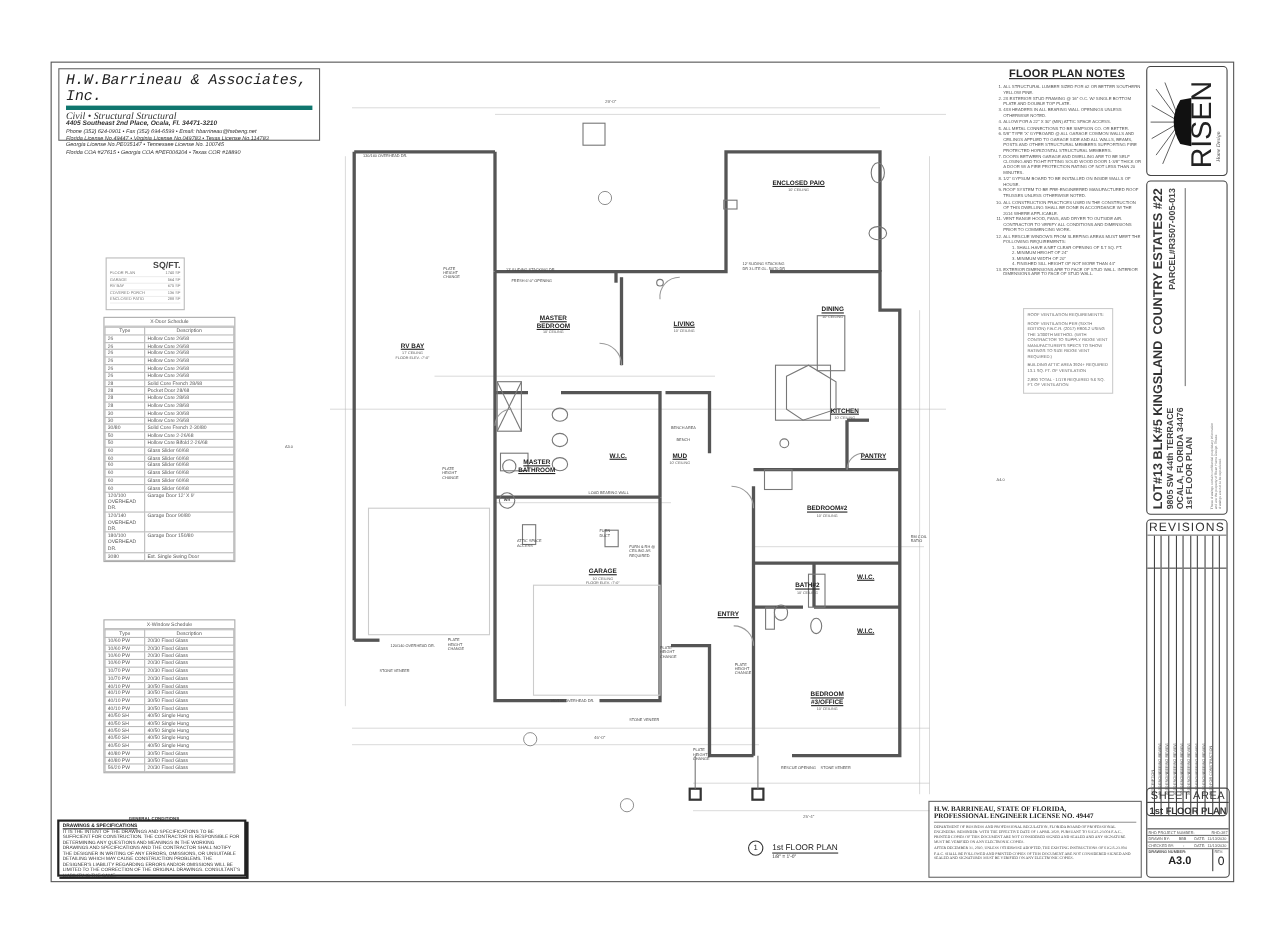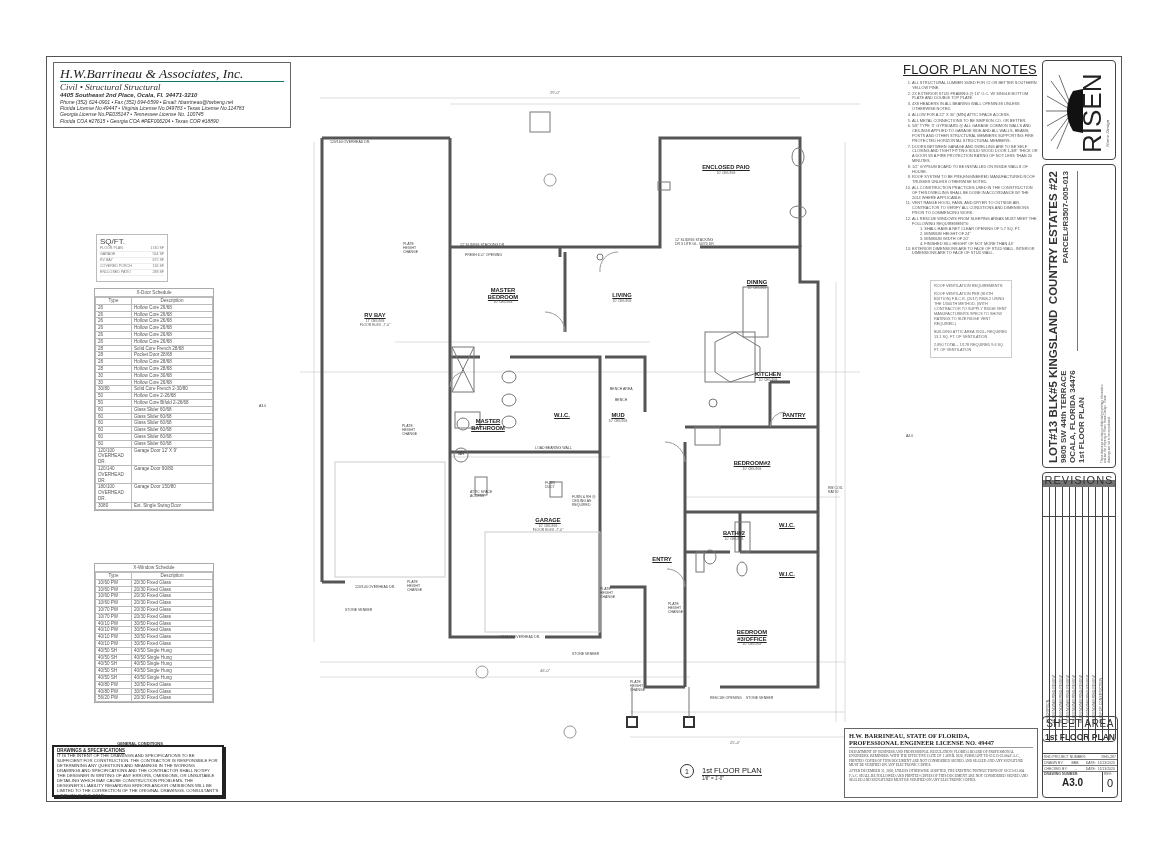--- a/index.html
+++ b/index.html
@@ -3,65 +3,65 @@
 <meta charset="utf-8">
 <style>
   * { box-sizing: border-box; margin: 0; padding: 0; }
   html, body { width: 1152px; height: 864px; background: #ffffff; overflow: hidden; }
   body { font-family: "Liberation Sans", sans-serif; color: #222; position: relative; }
 
   .sheet { position: absolute; left: 46px; top: 56px; width: 1076px; height: 746px; border: 1px solid #555; background: #fff; }
 
   
   .firm { position: absolute; left: 53px; top: 62px; width: 238px; height: 66px; border: 1px solid #666; padding: 3px 6px; }
-  .firm-name { font-family: Liberation Serif, serif; font-style: italic; font-size: 13.5px; color: #222; border-bottom: 1px solid #0f766e; line-height: 15px; }
+  .firm-name { font-family: Liberation Mono, monospace; font-style: italic; font-size: 13.5px; color: #222; border-bottom: 4px solid #0f766e; line-height: 15px; }
   .firm-sub { font-family: "Liberation Serif", serif; font-style: italic; font-size: 9px; line-height: 10px; color: #333; }
   .firm-line { font-size: 5px; line-height: 6.2px; font-style: italic; color: #333; white-space: nowrap; }
 
   
   .sqft { position: absolute; left: 96px; top: 234px; width: 72px; height: 48px; border: 1px solid #bbb; padding: 2px 3px; }
-  .sqft-title { font-weight: normal; font-size: 8px; text-align: left; color: #444; }
+  .sqft-title { font-weight: bold; font-size: 8px; text-align: right; color: #444; }
   .sqft-row { display: flex; justify-content: space-between; font-size: 3.6px; line-height: 5px; color: #777; border-bottom: 1px solid #eee; }
 
   
   .sched { position: absolute; border: 1px solid #aaa; background: #fff; }
   .sched table { border-collapse: collapse; width: 100%; }
   .sched td, .sched th { border: 1px solid #bbb; font-size: 4.6px; line-height: 5.8px; padding: 0 2px; color: #555; font-weight: normal; text-align: left; vertical-align: top; }
   .sched th { text-align: center; }
   .sched caption { font-size: 4.6px; color: #555; padding: 1px 0; border-bottom: 1px solid #bbb; }
 
   .gen-title { position: absolute; left: 90px; top: 741px; width: 100px; font-size: 4px; text-align: center; color: #333; font-weight: bold; }
   .gen { position: absolute; left: 52px; top: 745px; width: 172px; height: 52px; border: 2px solid #222; box-shadow: 2px 2px 0 #222; padding: 1px 3px; }
   .gen-head { font-size: 4.5px; font-weight: bold; text-decoration: underline; color: #222; }
   .gen-text { font-size: 4.3px; line-height: 5px; color: #333; text-transform: uppercase; }
 
   
   .notes { position: absolute; left: 902px; top: 62px; width: 136px; }
-  .notes-title { font-weight: normal; font-size: 13px; text-decoration: underline; text-align: center; color: #222; letter-spacing: 0.2px; }
+  .notes-title { font-weight: bold; font-size: 10px; text-decoration: underline; text-align: center; color: #222; letter-spacing: 0.2px; }
   .notes ol { margin-top: 4px; padding-left: 10px; }
   .notes li { font-size: 3.9px; line-height: 4.8px; color: #555; text-transform: uppercase; margin-bottom: 1px; }
   .notes li.sub { list-style: none; padding-left: 8px; margin: 0; }
 
   .roofvent { position: absolute; left: 930px; top: 280px; width: 82px; height: 78px; border: 1px solid #ccc; padding: 3px; }
   .roofvent p { font-size: 3.8px; line-height: 5px; color: #666; text-transform: uppercase; margin-bottom: 3px; }
 
   
   .tb { position: absolute; left: 1040px; top: 58px; width: 80px; height: 742px; }
   .tb-box { position: absolute; border: 1px solid #444; border-radius: 4px; left: 2px; width: 74px; background: #fff; }
   .logo-box { top: 2px; height: 100px; }
   .project-box { top: 106px; height: 304px; overflow: hidden; }
   .project-rot { position: absolute; left: 0; top: 0; width: 304px; height: 74px; transform-origin: 0 0; transform: translate(0, 304px) rotate(-90deg); padding: 4px 6px; }
   .project-rot .l1 { font-weight: bold; font-size: 11.5px; color: #333; white-space: nowrap; display: flex; justify-content: space-between; }
   .project-rot .l2 { font-size: 8px; font-weight: bold; color: #444; line-height: 9px; }
   .project-rot .parcel { font-size: 8px; font-weight: bold; color: #444; position: absolute; right: 6px; top: 18px; }
   .project-rot .fine { font-size: 3px; color: #666; position: absolute; left: 6px; bottom: 6px; width: 80px; line-height: 3.5px; }
   .project-rot .sep { position: absolute; right: 6px; top: 34px; width: 180px; border-top: 1px solid #777; }
 
   .rev-box { top: 414px; height: 270px; }
-  .rev-title { font-size: 11px; letter-spacing: 1px; text-align: center; border-bottom: 7px solid #737373; color: #333; height: 14px; line-height: 14px; }
+  .rev-title { font-size: 11px; letter-spacing: 1px; text-align: center; border-bottom: 1px solid #737373; color: #333; height: 14px; line-height: 14px; }
   .rev-cols { position: absolute; left: 0; top: 14px; right: 0; bottom: 0; display: flex; }
   .rev-col { flex: 1; border-right: 1px solid #444; position: relative; }
   .rev-col:last-child { border-right: none; }
   .rev-cell-txt { position: absolute; left: 50%; bottom: 14px; transform-origin: 0 0; transform: rotate(-90deg); font-size: 3.4px; white-space: nowrap; color: #555; }
   .rev-hdr { position: absolute; left: 0; right: 0; top: 0; height: 30px; border-bottom: 1px solid #444; }
   .rev-ftr { position: absolute; left: 0; right: 0; bottom: 0; height: 12px; border-top: 1px solid #444; }
   .st-wrap { position: absolute; left: 1042px; top: 716px; width: 76px; height: 82px; border: 1px solid #444; border-radius: 4px; }
   .st-title { font-size: 10px; letter-spacing: 0.5px; text-align: center; border-bottom: 1px solid #444; color: #333; height: 13px; line-height: 13px; }
   .st-name { font-size: 8.5px; font-weight: bold; text-align: center; line-height: 10px; color: #333; padding-top: 2px; height: 24px; border-bottom: 1px solid #444; }
   .st-row { display: flex; font-size: 3.5px; color: #555; border-bottom: 1px solid #777; height: 6px; line-height: 6px; }

